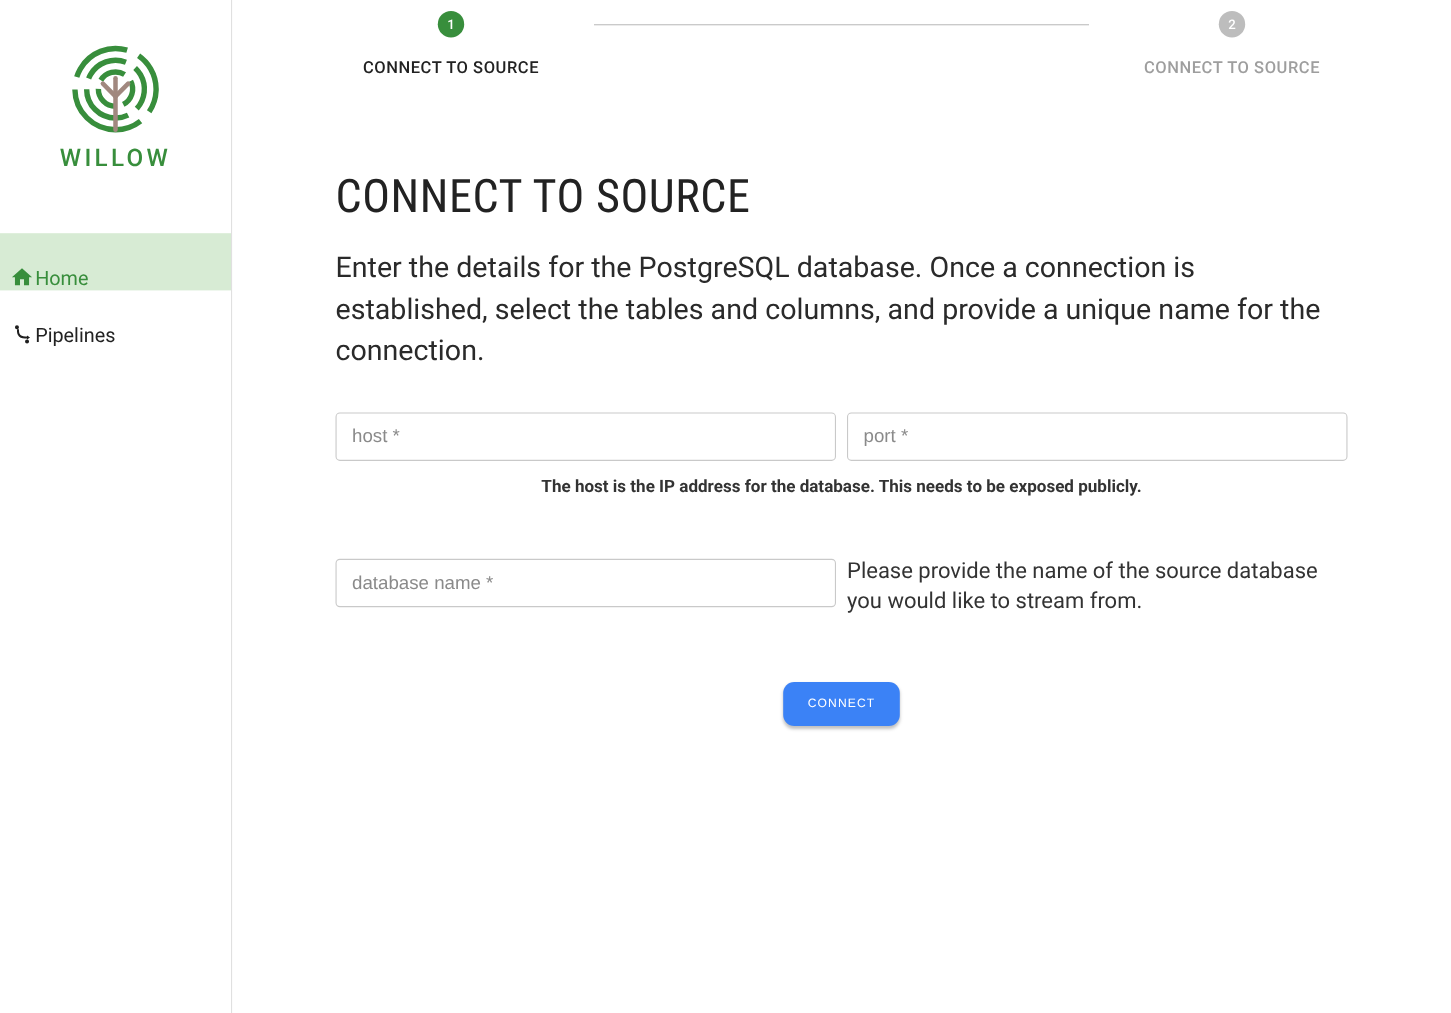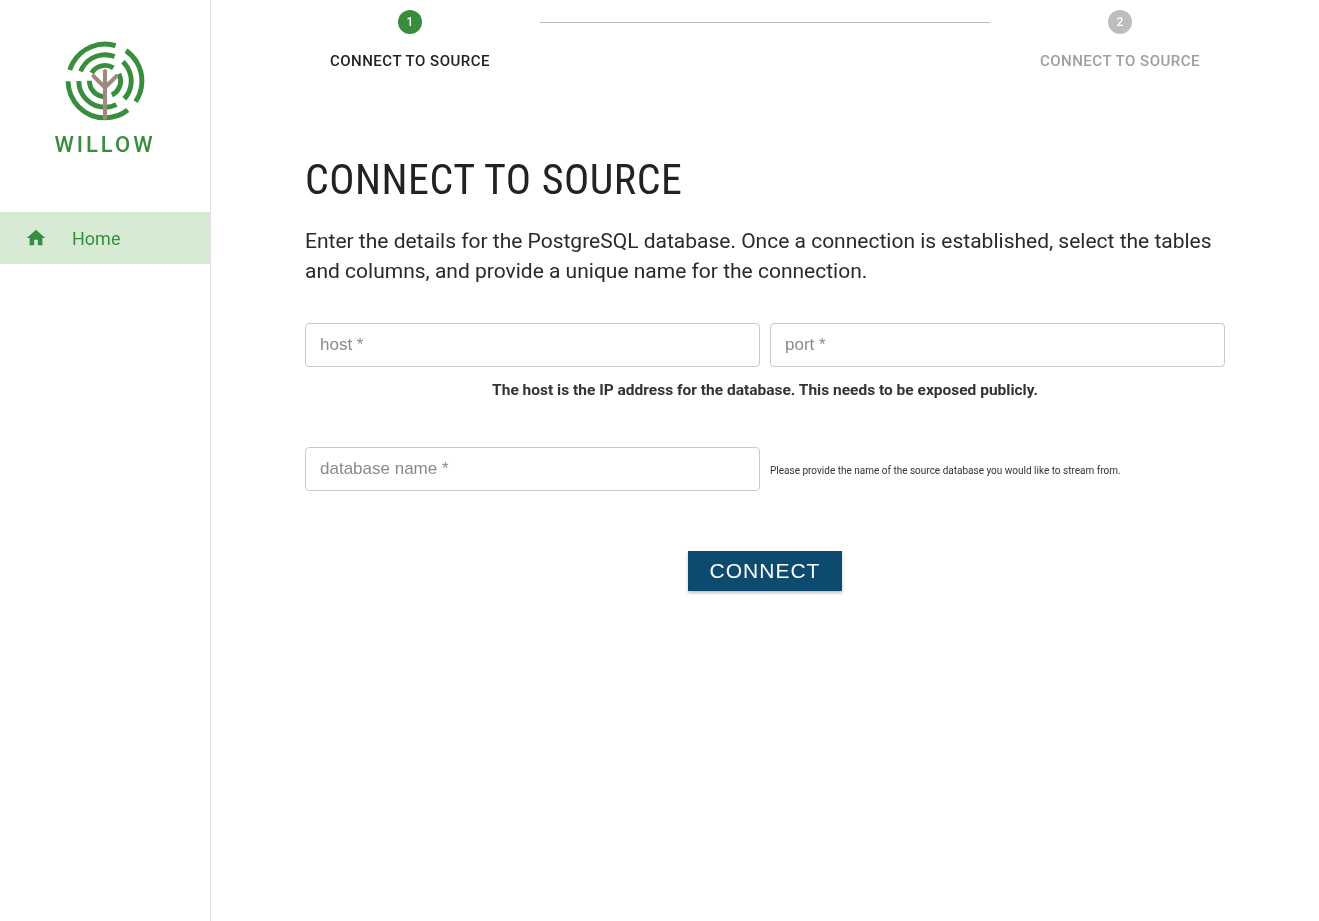--- a/index.html
+++ b/index.html
@@ -31,26 +31,25 @@
     .logo-text {
       margin-top: 10px;
       font-size: 22px;
       font-weight: 500;
       letter-spacing: 3px;
       color: #388e3c;
     }
     .nav { display: flex; flex-direction: column; }
     .nav-item {
       display: flex;
-      align-items: center;
+      align-items: flex-end;
       height: 52px;
-      padding-left: 24px;
+      padding-left: 8px;
       font-size: 18px;
       cursor: pointer;
-      gap: 24px;
     }
     .nav-item.active {
       background: #d7ebd4;
       color: #388e3c;
     }
     .nav-item .icon {
       width: 24px;
       height: 24px;
       display: flex;
       align-items: center;
@@ -108,21 +107,21 @@
       padding: 0 4px;
     }
     h1.page-title {
       font-family: 'Roboto Condensed', Roboto, sans-serif;
       font-weight: 400;
       font-size: 42px;
       letter-spacing: 0.5px;
       margin-bottom: 22px;
     }
     p.subtitle {
-      font-size: 21px;
+      font-size: 26px;
       line-height: 1.45;
       color: #2a2a2a;
       margin-bottom: 36px;
     }
     .row {
       display: flex;
       gap: 10px;
       margin-bottom: 14px;
     }
     .field {
@@ -140,39 +139,39 @@
     }
     .input::placeholder { color: #8a8a8a; }
     .hint-center {
       text-align: center;
       font-size: 15.5px;
       color: #333;
       margin: 14px 0 48px;
       font-weight: bold;
     }
     .side-note {
-      font-size: 10px;
+      font-size: 20px;
       color: #333;
       line-height: 1.4;
       margin-top: 5px;
     }
     .row.db { margin-bottom: 60px; align-items: center; }
     .row.user { margin-bottom: 38px; }
     .actions {
       display: flex;
       justify-content: center;
     }
     .btn-connect {
-      background: #0c4a6e;
+      background: #3b82f6;
       color: #fff;
       border: none;
-      border-radius: 0;
+      border-radius: 10px;
       height: 40px;
       padding: 0 22px;
-      font-size: 21px;
+      font-size: 11px;
       font-weight: 500;
       letter-spacing: 1px;
       cursor: pointer;
       box-shadow: 0 2px 3px rgba(0,0,0,0.25);
     }
   </style>
 </head>
 <body>
 
 <aside class="sidebar">
@@ -195,20 +194,28 @@
   </div>
   <nav class="nav">
     <div class="nav-item active">
       <span class="icon">
         <svg width="22" height="22" viewBox="0 0 24 24">
             <path d="M10 20v-6h4v6h5v-8h3L12 3 2 12h3v8z"></path>
           </svg>
       </span>
       <span>Home</span>
     </div>
+    <div class="nav-item">
+      <span class="icon">
+        <svg width="22" height="22" viewBox="0 0 24 24">
+            <path d="M7 3a2 2 0 100 4 2 2 0 000-4zm10 14a2 2 0 100 4 2 2 0 000-4zM7 7c0 3 0 5 2 7s5 2 8 2v1l3-2-3-2v1c-2.5 0-5 0-6.5-1.5S9 9.5 9 7H7z"></path>
+          </svg>
+      </span>
+      <span>Pipelines</span>
+    </div>
   </nav>
 </aside>
 
 <main class="main">
   <div class="stepper">
     <div class="step active">
       <div class="step-circle">1</div>
       <div class="step-label">CONNECT TO SOURCE</div>
     </div>
     <div class="step-connector"></div>

